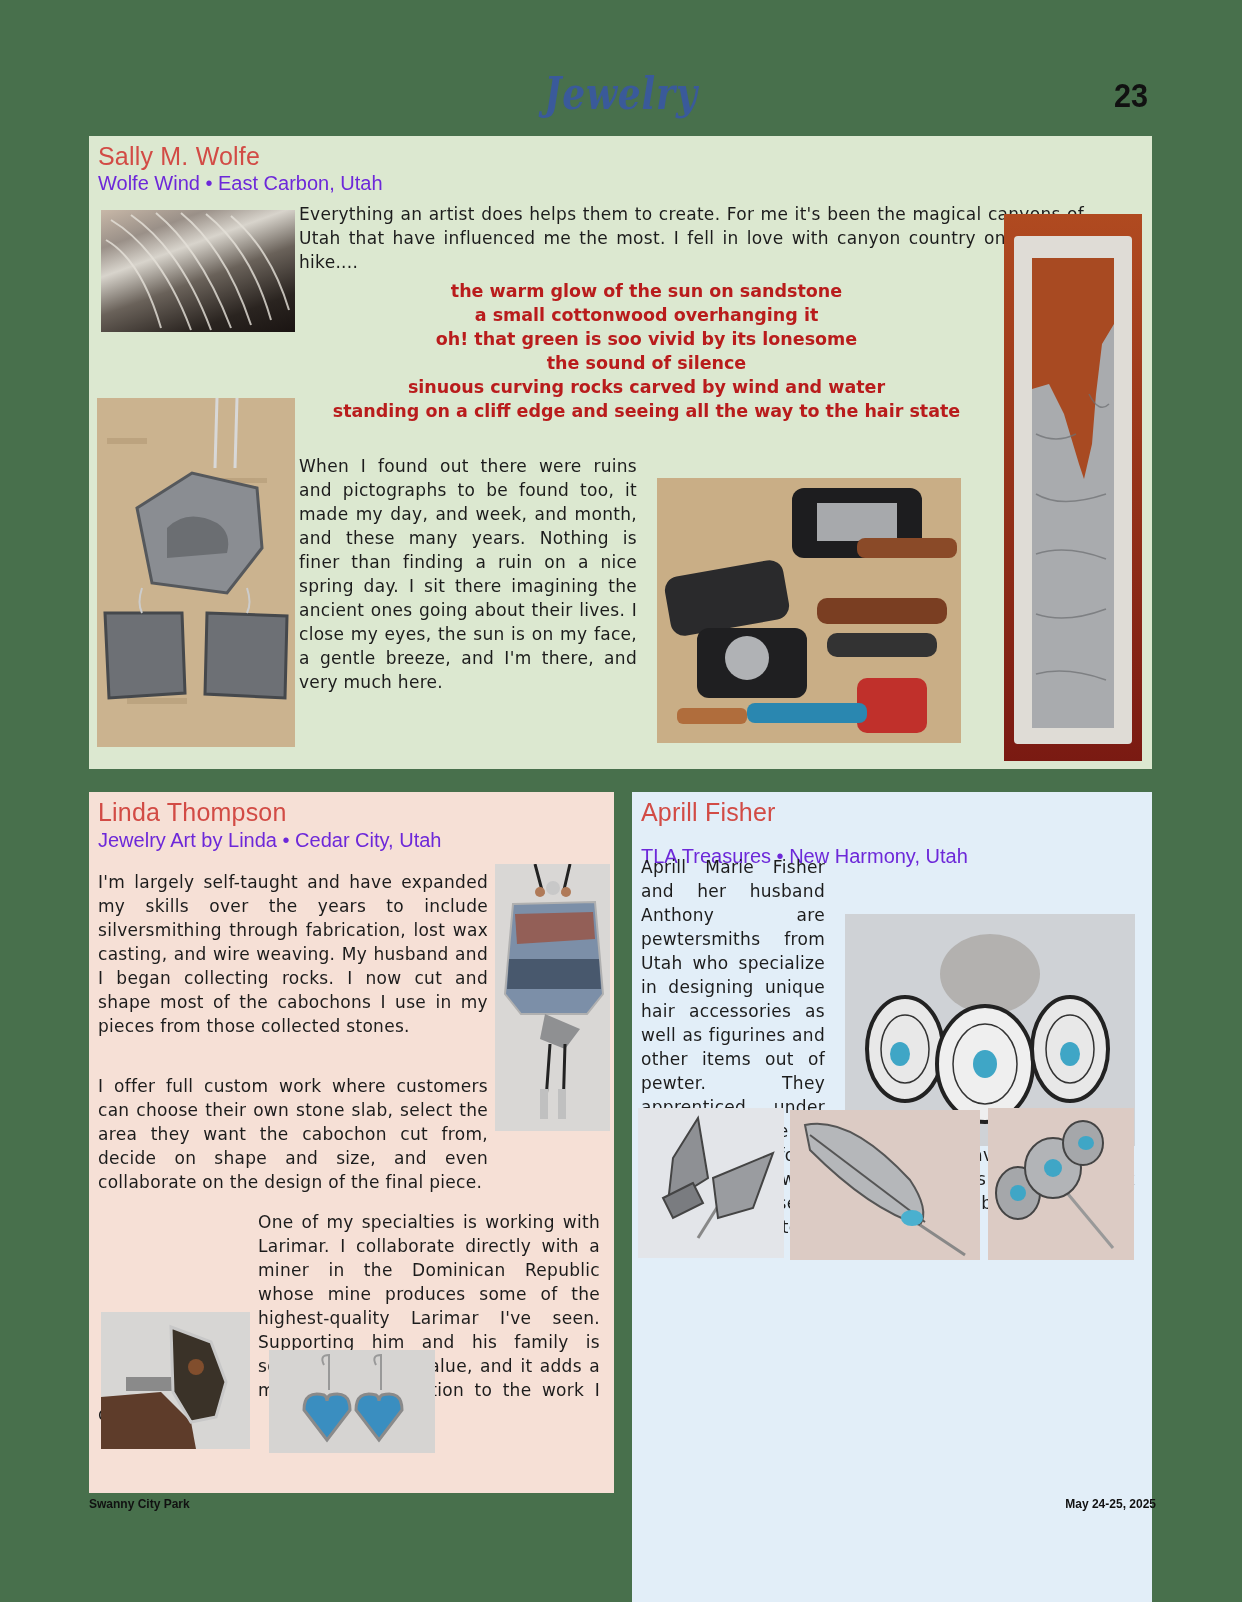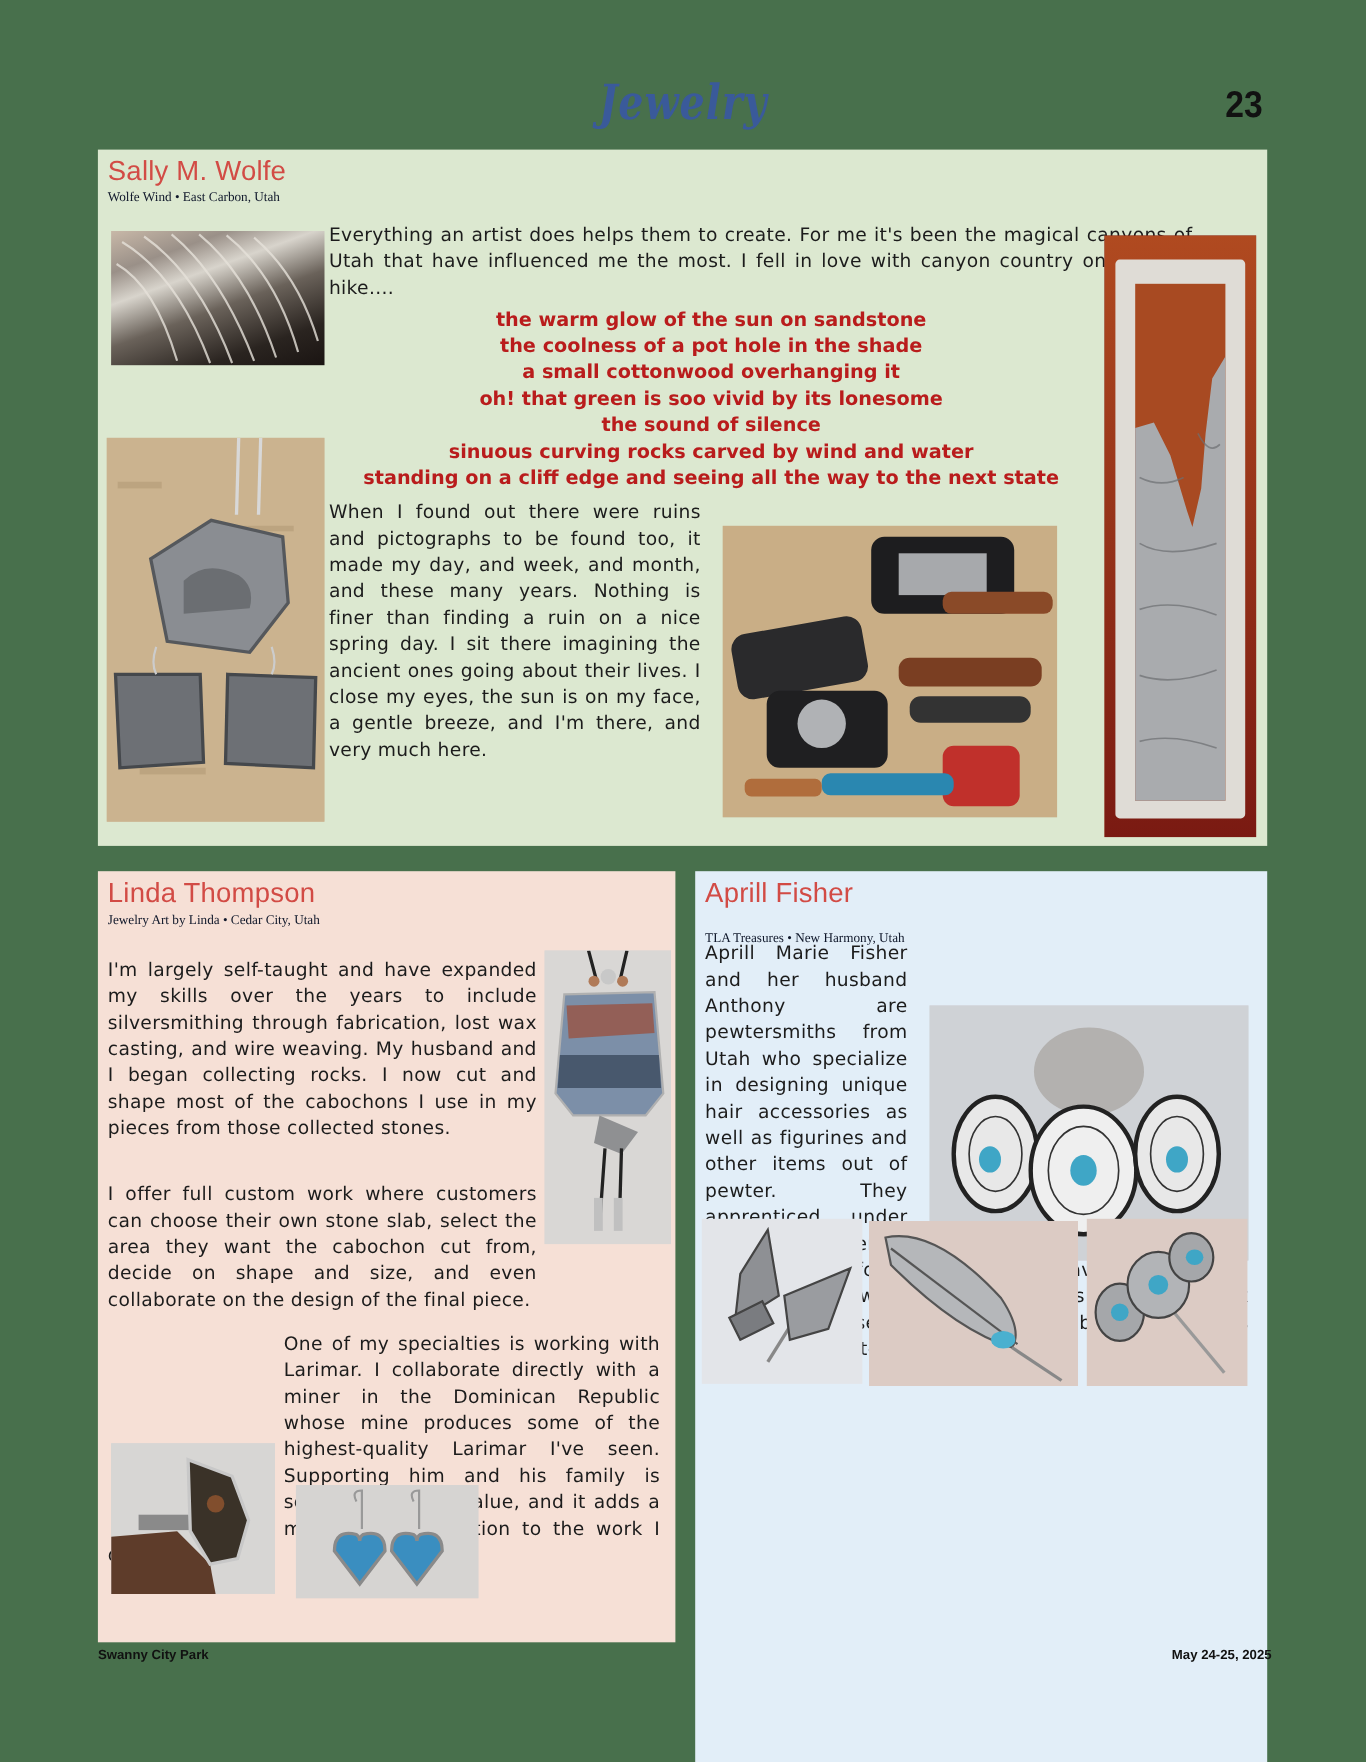--- a/index.html
+++ b/index.html
@@ -24,22 +24,22 @@
   }
   .panel { position:absolute; }
   .p-green { left:89px; top:136px; width:1063px; height:633px; background:#dce8d0; }
   .p-pink  { left:89px; top:792px; width:525px; height:701px; background:#f6e0d6; }
   .p-blue  { left:632px; top:792px; width:520px; height:856px; background:#e2eef8; }
   .name {
     position:absolute; font-family:"Liberation Sans", sans-serif; font-weight:normal;
     font-size:25px; color:#d24b45; letter-spacing:0.2px;
   }
   .biz {
-    position:absolute; font-family:Liberation Serif, serif;
-    font-size:12px; color:#0f172a;
+    position:absolute; font-family:Liberation Sans, sans-serif;
+    font-size:20px; color:#6d28d9;
   }
   .txt {
     position:absolute; font-family:"DejaVu Sans", sans-serif; font-size:17px;
     line-height:24px; text-align:justify; color:#1c1c1c; letter-spacing:0.3px;
   }
   .txt p { margin:16px 0 8px 0; }
   .poem {
     position:absolute; text-align:center; font-family:"DejaVu Sans", sans-serif;
     font-weight:bold; font-size:17.5px; line-height:24px; color:#b91c1c;
   }
@@ -71,26 +71,25 @@
           <path d="M130 6 Q170 40 188 100"></path>
         <path d="M5 30 Q40 50 60 118"></path>
       </g>
     </svg>
   </div>
 
   <div class="txt" style="left:210px;top:66px;width:785px;">Everything an artist does helps them to create. For me it's been the magical canyons of Utah that have influenced me the most. I fell in love with canyon country on my first hike....</div>
 
   <div class="poem" style="left:210px;top:143px;width:695px;">
     <div>the warm glow of the sun on sandstone</div>
-    <div>the coolness of a pot hole in the shade</div>
     <div>a small cottonwood overhanging it</div>
     <div>oh! that green is soo vivid by its lonesome</div>
     <div>the sound of silence</div>
     <div>sinuous curving rocks carved by wind and water</div>
-    <div>standing on a cliff edge and seeing all the way to the next state</div>
+    <div>standing on a cliff edge and seeing all the way to the hair state</div>
   </div>
 
   <div class="img" style="left:8px;top:262px;width:198px;height:349px;background:#c9b08c;">
     <svg width="198" height="349" viewBox="0 0 198 349">
       <rect width="198" height="349" fill="#cbb38f"></rect>
       <g fill="#b39a76" opacity="0.6">
           <rect x="10" y="40" width="40" height="6"></rect>
           <rect x="120" y="80" width="50" height="5"></rect>
           <rect x="30" y="300" width="60" height="6"></rect>
         </g>

